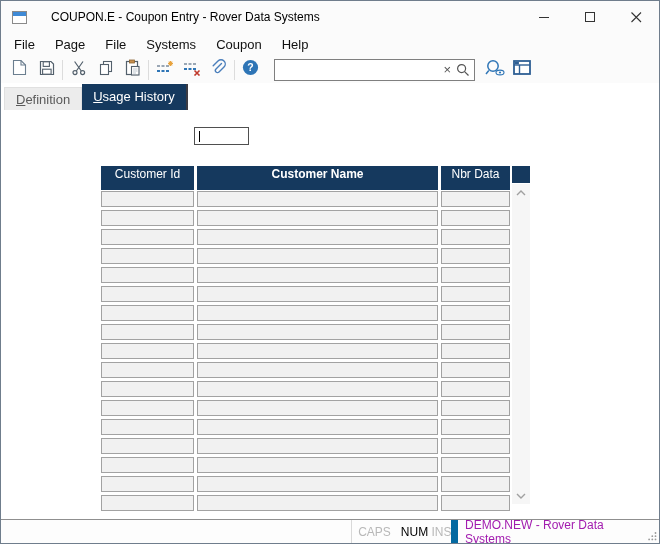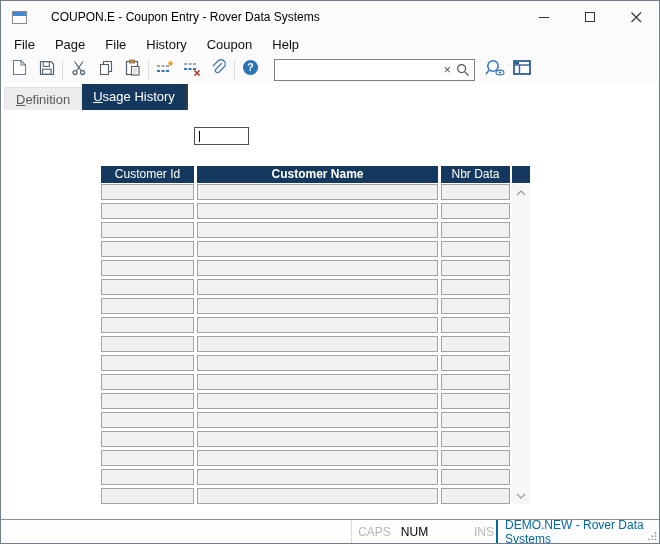--- a/index.html
+++ b/index.html
@@ -33,38 +33,38 @@
   .tab { height:23px; line-height:23px; padding:0 11px; font-size:13px; background:#ececec; color:#5a5a5a; border:1px solid #e0e0e0; border-bottom:none; }
   .tab.active { height:26px; line-height:26px; background:#15395e; color:#ffffff; border:none; box-shadow:2px 0 0 #3c3c44; }
   .tab u { text-decoration:underline; }
   
   .total-uses-label { position:absolute; left:0; top:128px; width:188px; text-align:right; font-size:13px; color:#222; }
   .total-uses-input { position:absolute; left:193px; top:126px; width:55px; height:18px; border:1px solid #4f4f4f; background:#fff; outline:none; font-size:12px; padding:0 3px; font-family:"Liberation Sans", sans-serif; }
   .caret { position:absolute; left:198px; top:130px; width:1px; height:11px; background:#000; }
   
   .grid { position:absolute; left:100px; top:165px; }
   .grid-header { display:flex; }
-  .grid-hcell { height:17px; line-height:17px; background:#15395e; color:#fff; font-size:12px; text-align:center; margin-right:3px; }
+  .grid-hcell { height:24px; line-height:17px; background:#15395e; color:#fff; font-size:12px; text-align:center; margin-right:3px; }
   .grid-rows { margin-top:1px; }
   .grid-row { display:flex; margin-bottom:3px; }
   .grid-cell { height:16px; background:#f1f1f1; border:1px solid #a2a2a2; margin-right:3px; font-size:12px; }
   .hcell-corner { position:absolute; left:511px; top:165px; width:18px; height:17px; background:#15395e; }
   
   .vscroll { position:absolute; left:511px; top:183px; width:18px; height:320px; background:#f6f6f6; }
   .vscroll .arr { position:absolute; left:0; width:18px; height:17px; display:flex; align-items:center; justify-content:center; }
   .vscroll .arr.up { top:0; }
   .vscroll .arr.down { bottom:0; }
   
   .statusbar { position:absolute; left:0; right:0; bottom:0; height:24px; background:#fdfdfd; border-top:1px solid #8f8f8f; display:flex; align-items:stretch; font-size:12px; }
   .sb-panel { display:flex; align-items:center; }
   .sb-left { flex:0 0 351px; border-right:1px solid #d9d9d9; }
   .sb-key { justify-content:center; color:#b8b8b8; }
   .sb-key.on { color:#000; }
-  .sb-caps { width:45px; } .sb-num { width:35px; } .sb-ins { width:26px; border-right:2px solid #0369a1;margin-left:40px; }
-  .sb-msg { padding-left:7px; color:#0369a1; flex:1; }
+  .sb-caps { width:45px; } .sb-num { width:35px; } .sb-ins { width:26px; border-right:7px solid #0369a1; }
+  .sb-msg { padding-left:7px; color:#a21caf; flex:1; }
   .sb-grip { width:13px; display:flex; align-items:flex-end; justify-content:flex-end; padding:0 2px 2px 0; }
 </style>
 </head>
 <body>
 
 <div class="window">
 
   <div class="titlebar">
     <div class="app-icon"></div>
     <div class="title-text">COUPON.E - Coupon Entry - Rover Data Systems</div>
@@ -84,21 +84,21 @@
             <path d="M0.5 0.5 L10 10 M10 0.5 L0.5 10" stroke="#333" stroke-width="1.1"></path>
           </svg>
       </div>
     </div>
   </div>
 
   <div class="menubar">
       <span class="menu-item">File</span>
       <span class="menu-item">Page</span>
       <span class="menu-item">File</span>
-      <span class="menu-item">History</span>
+      <span class="menu-item">Systems</span>
       <span class="menu-item">Coupon</span>
       <span class="menu-item">Help</span>
     </div>
 
   <div class="toolbar">
     <div class="tb-btn">
       <span>
         <svg width="15" height="17" viewBox="0 0 15 17">
             <path d="M1.5 1.5 h7.5 l4.5 4.5 v9.5 h-12 z" fill="#fff" stroke="#6b7e8f" stroke-width="1.1"></path>
             <path d="M9 1.5 v4.5 h4.5" fill="none" stroke="#6b7e8f" stroke-width="1.1"></path>

